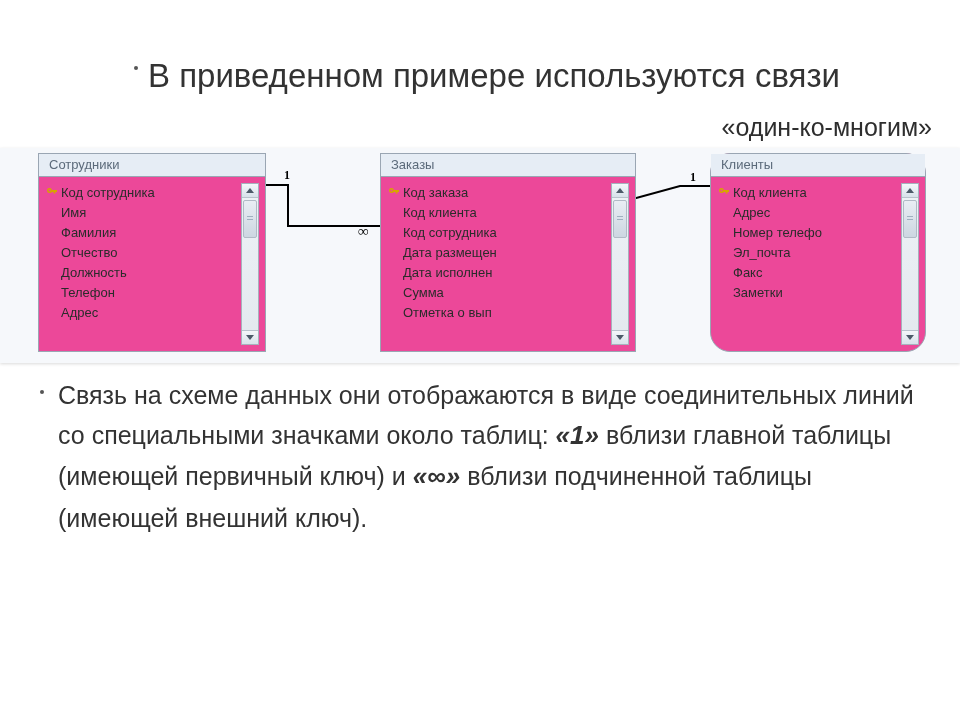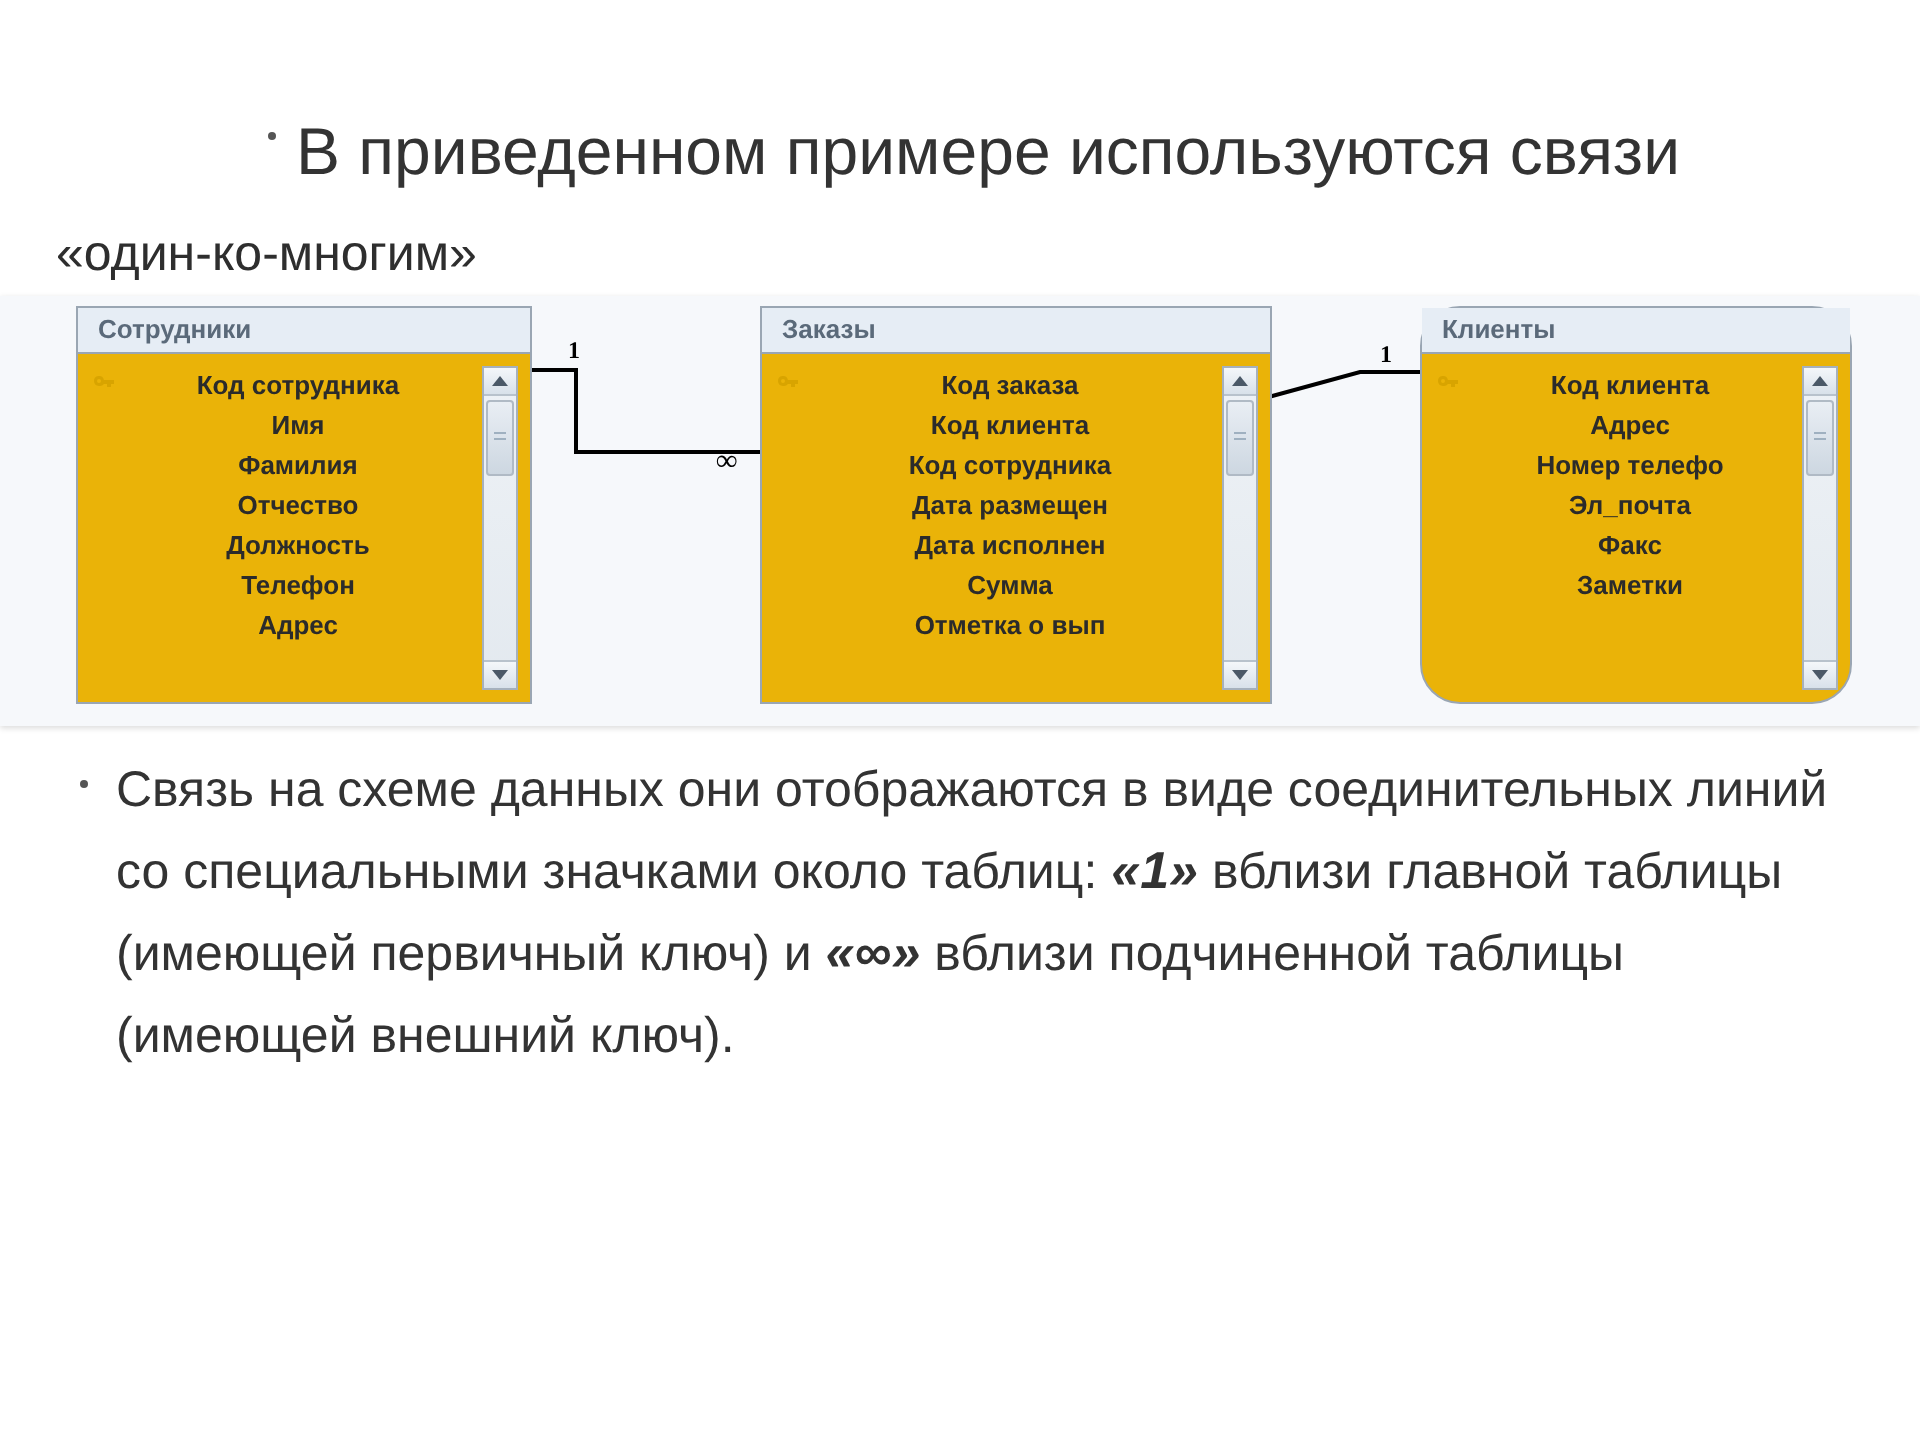--- a/index.html
+++ b/index.html
@@ -1,27 +1,27 @@
 <!DOCTYPE html>
 <html><head>
 <meta charset="utf-8">
 <style>
   * { box-sizing: border-box; margin: 0; padding: 0; }
   html, body { width: 960px; height: 720px; background: #fff; font-family: Arial, "Helvetica Neue", Helvetica, sans-serif; color: #2e2e2e; }
   .slide { padding: 24px 28px 10px 28px; }
   .title { font-style: italic; font-weight: 700; font-size: 36px; letter-spacing: 0.5px; color: #2a2a2a; margin-left: 18px; }
   .intro { font-size: 33px; color: #333; margin: 30px 0 2px 120px; line-height: 1.35; position: relative; }
   .bullet-dot { position: absolute; left: -14px; top: 12px; width: 4px; height: 4px; background: #555; border-radius: 50%; }
-  .sub { font-size: 25px; text-align: left; margin: 14px 0 6px 0; }
+  .sub { font-size: 25px; text-align: right; margin: 14px 0 6px 0; }
   .diagram { position: relative; width: 960px; margin-left: -28px; height: 215px; background: #f6f8fb; box-shadow: 0 1px 3px rgba(0,0,0,0.15); }
-  .rbox { position: absolute; background: #eab308; border: 1px solid #9aa6b3; font-weight: bold; }
+  .rbox { position: absolute; background: #ec4899; border: 1px solid #9aa6b3; }
   .rbox .tit { background: #e6edf5; border-bottom: 1px solid #9aa6b3; font-size: 13px; color: #5b6a7a; padding: 3px 10px 4px 10px; }
   .rbox .body { display: flex; padding: 6px 6px 6px 6px; }
   .fields { flex: 1; font-size: 13px; line-height: 20px; color: #2b2b2b; padding-left: 16px; position: relative; overflow: hidden; white-space: nowrap; }
-  .field { position: relative; height: 20px; text-align: center; }
+  .field { position: relative; height: 20px; }
   .key .k-icon { position: absolute; left: -15px; top: 3px; }
   .k-icon svg { width: 12px; height: 12px; display: block; }
   .scroll { width: 18px; margin-left: 4px; border: 1px solid #a6b1bd; background: linear-gradient(#eef2f6,#e3e9ef); display: flex; flex-direction: column; align-items: center; justify-content: space-between; }
   .scroll .btn { width: 100%; height: 14px; background: linear-gradient(#f4f7fa,#d8e1ea); border-bottom: 1px solid #b8c2cc; display: flex; align-items: center; justify-content: center; }
   .scroll .btn.bot { border-bottom: none; border-top: 1px solid #b8c2cc; }
   .scroll .tri { width: 0; height: 0; border-left: 4px solid transparent; border-right: 4px solid transparent; }
   .scroll .tri.up { border-bottom: 5px solid #4b5968; }
   .scroll .tri.down { border-top: 5px solid #4b5968; }
   .scroll .track { flex: 1; width: 100%; position: relative; }
   .scroll .thumb { position: absolute; left: 1px; right: 1px; top: 2px; height: 38px; background: linear-gradient(#e9eef4,#cdd7e1); border: 1px solid #b0bac5; border-radius: 2px; }

